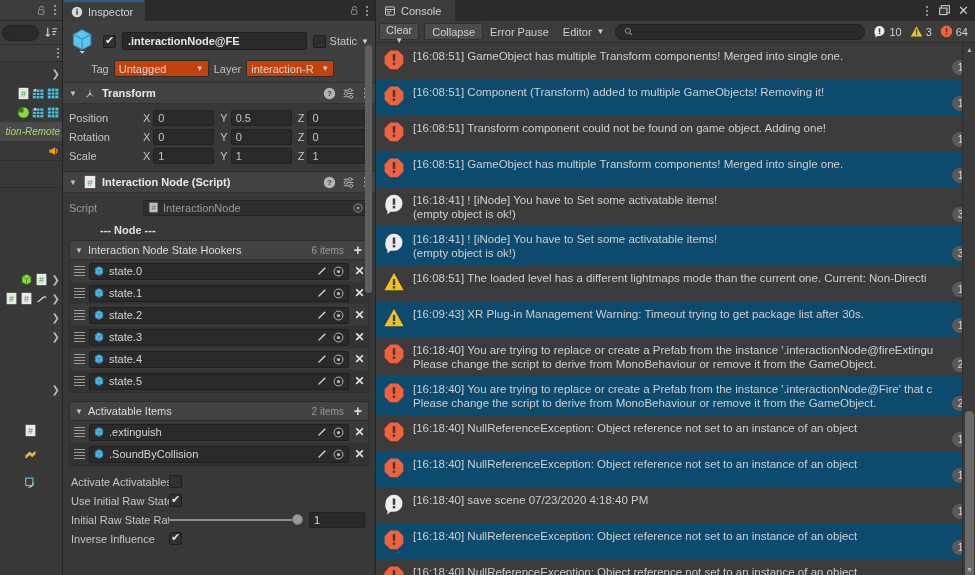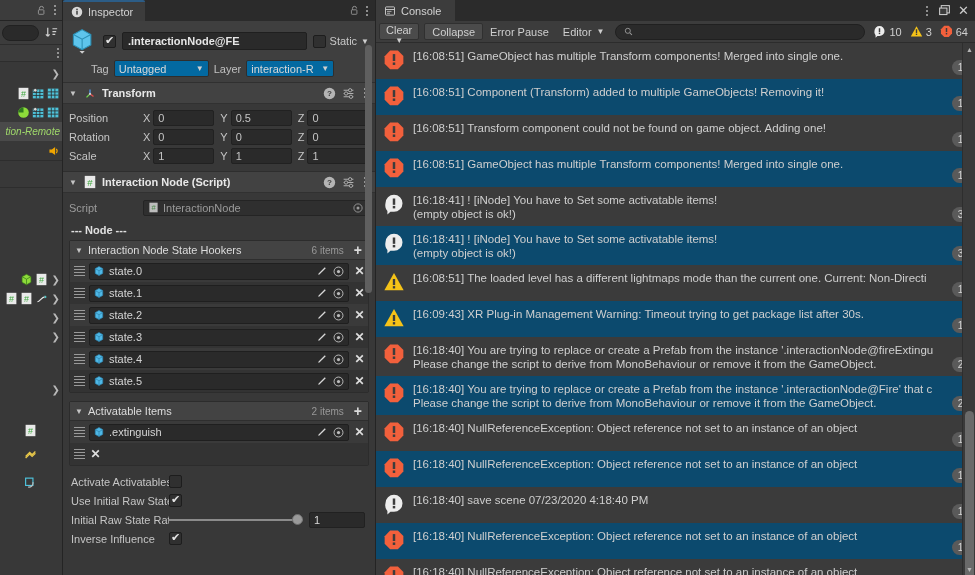--- a/index.html
+++ b/index.html
@@ -42,21 +42,21 @@
   .go-header { background:#3f3f3f; padding:6px 6px 5px 6px; border-bottom:1px solid #303030; }
   .go-row1 { display:flex; align-items:center; gap:6px; }
   .go-cube { width:28px; height:28px; position:relative; flex:0 0 28px; }
   .cb-check { width:13px;height:13px;background:#303030;border:1px solid #1d1d1d;border-radius:2px;position:relative;flex:0 0 13px;}
   .cb-check.on::after { content:"✔"; position:absolute; left:1px; top:-2px; font-size:11px; color:#e4e4e4; }
   .name-field { flex:1; height:18px; background:#2a2a2a; border:1px solid #1f1f1f; border-radius:2px; display:flex; align-items:center; padding:0 5px; font-weight:bold; color:#e6e6e6; font-size:11px;}
   .static-wrap { display:flex; align-items:center; gap:4px; }
   .static-lbl { color:#c8c8c8; font-size:11px;}
   .go-row2 { display:flex; align-items:center; gap:5px; margin-top:5px; padding-left:22px; }
   .fld-lbl { color:#c0c0c0; font-size:11px; white-space:nowrap; }
-  .dropdown { height:17px; background:#0369a1; border:1px solid #2e2e2e; border-radius:2px; display:flex; align-items:center; padding:0 4px; color:#d8d8d8; font-size:11px; position:relative; overflow:hidden;}
+  .dropdown { height:17px; background:#c2410c; border:1px solid #2e2e2e; border-radius:2px; display:flex; align-items:center; padding:0 4px; color:#d8d8d8; font-size:11px; position:relative; overflow:hidden;}
   .dropdown .caret { margin-left:auto; padding-left:5px; font-size:8px; color:#cfcfcf;}
   .dd-tag { width:95px; }
   .dd-layer { width:88px; }
 
   .comp { border-bottom:1px solid #2e2e2e; }
   .comp-hdr { height:21px; background:#424242; display:flex; align-items:center; gap:5px; padding:0 4px 0 6px; border-bottom:1px solid #313131;}
   .foldout { color:#c4c4c4; font-size:8px; width:9px; }
   .comp-title { font-weight:bold; color:#e8e8e8; font-size:11px; }
   .comp-hdr-right { margin-left:auto; display:flex; align-items:center; gap:6px; padding-right:2px;}
   .help-ico, .preset-ico { width:13px; height:13px; opacity:.85; }
@@ -67,21 +67,21 @@
   .vec3 { display:flex; flex:1; gap:6px; }
   .vcell { display:flex; align-items:center; flex:1; gap:3px;}
   .vcell span { color:#c5c5c5; font-size:11px; }
   .num-field { flex:1; height:16px; background:#2a2a2a; border:1px solid #212121; border-radius:2px; display:flex; align-items:center; padding:0 4px; color:#d9d9d9; font-size:11px;}
 
   .obj-field { flex:1; height:16px; background:#2f2f2f; border:1px solid #242424; border-radius:2px; display:flex; align-items:center; padding:0 4px; gap:4px; color:#a8a8a8; font-size:11px; }
   .obj-field.dis { color:#9a9a9a; }
   .script-ico { width:11px;height:11px;flex:0 0 11px;}
   .picker { width:12px;height:12px;margin-left:auto;flex:0 0 12px;}
 
-  .section-label { color:#e0e0e0; font-weight:bold; font-size:11px; padding:7px 0 4px 6px; }
+  .section-label { color:#e0e0e0; font-weight:bold; font-size:11px; padding:7px 0 4px 6px;margin-left:29px; }
 
   .list-box { border:1px solid #2c2c2c; background:#3a3a3a; border-radius:2px; margin:0 2px 2px 2px;}
   .list-hdr { height:19px; background:#434343; display:flex; align-items:center; padding:0 3px 0 5px; gap:4px; border-bottom:1px solid #2e2e2e;}
   .list-title { color:#dcdcdc; font-size:11px;}
   .list-count { margin-left:auto; color:#989898; font-size:10px; padding-right:6px;}
   .plus { color:#dcdcdc; font-size:14px; line-height:10px; font-weight:bold; padding-right:3px;}
   .list-row { height:22px; display:flex; align-items:center; gap:4px; padding:0 2px 0 3px; }
   .list-row.alt { background:#333333; }
   .drag { display:flex; flex-direction:column; gap:2px; width:12px; flex:0 0 12px; padding-left:1px;}
   .drag i { height:1px; background:#9a9a9a; display:block; }
@@ -650,20 +650,34 @@
               </span>
               <span class="x-btn">✕</span>
             </div>
             <div class="list-row alt">
               <span class="drag">
                   <i></i>
                   <i></i>
                   <i></i>
                   <i></i>
                 </span>
+              <span class="row-field">
+                <svg class="pref-ico" viewBox="0 0 16 16">
+                    <path d="M8 2l5 2.8v6.4L8 14l-5-2.8V4.8z" fill="#4fb8e6" stroke="#2b7fa8" stroke-width=".9"></path>
+                    <path d="M3 4.8L8 7.6l5-2.8M8 7.6V14" stroke="#2b7fa8" stroke-width=".9" fill="none"></path>
+                  </svg>
+                <span class="row-name">.SoundByCollision</span>
+                <svg class="pen" viewBox="0 0 16 16">
+                    <path d="M3 13l1.6-.4L13 4.2 11.8 3 3.4 11.4z" fill="#d8d8d8"></path>
+                  </svg>
+                <svg class="dot-pick" viewBox="0 0 16 16">
+                    <circle cx="8" cy="8" r="5.5" fill="none" stroke="#bbb" stroke-width="1.2"></circle>
+                    <circle cx="8" cy="8" r="2" fill="#bbb"></circle>
+                  </svg>
+              </span>
               <span class="x-btn">✕</span>
             </div>
           </div>
 
           <div style="padding-top:6px;">
             <div class="srow" style="padding-left:2px;">
               <span class="srow-lbl">Activate Activatables</span>
               <span class="cb-check"></span>
             </div>
             <div class="srow" style="padding-left:2px;">

